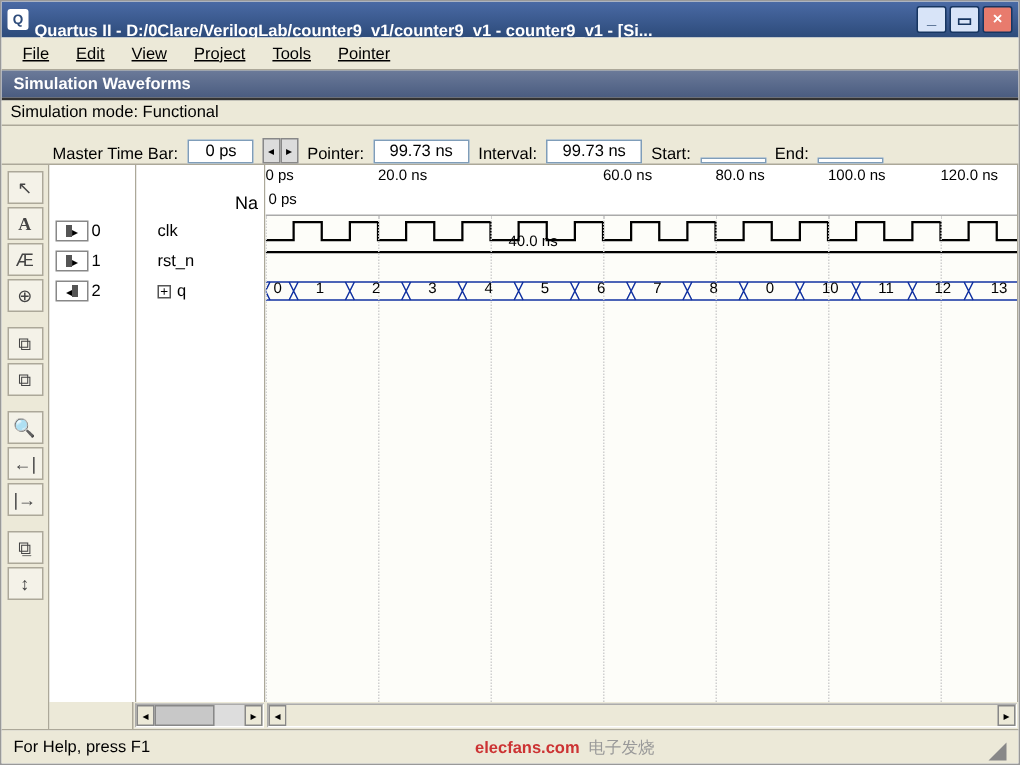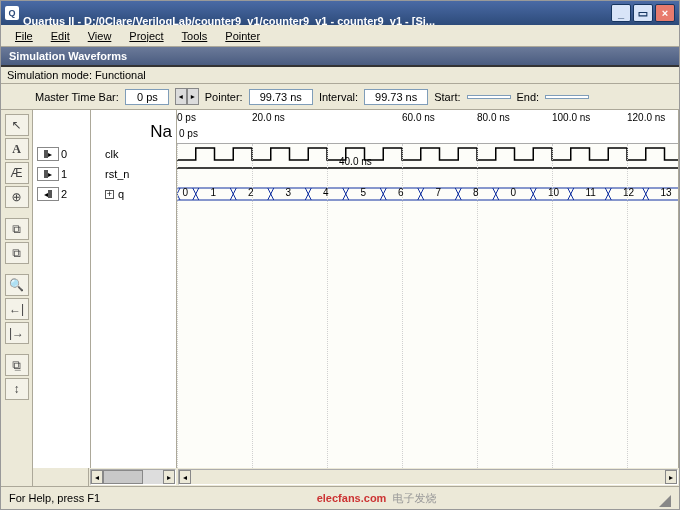--- a/index.html
+++ b/index.html
@@ -9,37 +9,37 @@
   .titlebar .icon { width: 14px; height: 14px; background:#fff; border-radius:2px; margin-right:4px; display:flex;align-items:center;justify-content:center;color:#2d4b7a;font-weight:bold;font-size:9px;}
   .titlebar .title { flex: 1; font-weight: bold; font-size: 11px; white-space: nowrap; overflow: hidden; text-overflow: ellipsis; margin-top: 16px; }
   .titlecontrols { display:flex; gap:2px; }
   .tbtn { width:20px; height:18px; background:#d8e4f8; border:1px solid #163560; display:flex;align-items:center;justify-content:center;color:#163560;font-weight:bold;border-radius:2px;}
   .tbtn.close { background:#e87b6d; color:#fff; }
   .menubar { background:#ece9d8; border-bottom:1px solid #aca899; display:flex; align-items:center; height:22px; padding:0 6px; gap:2px;}
   .menuitem { padding:2px 8px; cursor:default; }
   .menuitem .underline { text-decoration: underline; }
   .panel-header { background: linear-gradient(#6b7a99,#4a5c80); color:#fff; font-weight:bold; padding:3px 8px; border-bottom:2px solid #333; }
   .sim-mode { background:#ece9d8; border-bottom:1px solid #aca899; padding:2px 6px; font-size:11px; color:#000;}
-  .toolbar-row { background:#ece9d8; border-bottom:1px solid #aca899; display:flex; align-items:center; height:26px; gap:6px; padding-left:34px;}
+  .toolbar-row { background:#ece9d8; border-bottom:1px solid #aca899; display:flex; align-items:flex-end; height:26px; gap:6px; padding-left:34px;}
   .toolbar-row .lbl { font-size:11px; }
   .toolbar-row .val { background:#fff; border:1px solid #7f9db9; padding:1px 10px; min-width:44px; text-align:right;}
   .toolbar-row .spin { display:flex; flex-direction:row;}
   .toolbar-row .spinbtn {width:12px;height:17px;background:#dcdcdc;border:1px solid #888;display:flex;align-items:center;justify-content:center;font-size:8px;}
   .content { display:flex; flex:1; min-height:0; border-bottom:1px solid #aca899;}
   .lefttools { width:32px; background:#ece9d8; border-right:1px solid #aca899; display:flex; flex-direction:column; align-items:center; padding-top:4px; gap:2px;}
   .ltbtn {width:24px;height:22px;border:1px solid #aca899;background:#f4f2e8;display:flex;align-items:center;justify-content:center;font-size:12px;color:#444;}
   .ltbtn.sep { border:none; background:none; height:6px; }
   .wave-area { flex:1; display:flex; flex-direction:column; min-width:0;}
   .wave-body { flex:1; display:flex; min-height:0;}
   .sigcol { width:58px; border-right:1px solid #aca899; background:#fff; }
   .sigrow { height:20px; display:flex; align-items:center; padding-left:4px; font-size:11px; }
   .sigicon { width:22px;height:14px;border:1px solid #888;margin-right:2px;display:flex;align-items:center;justify-content:center;font-size:8px;background:#fff;}
   .sigicon .bar{height:8px;width:4px;background:#555;}
   .namcol { width:86px; border-right:1px solid #aca899; background:#fff; }
-  .namhead { height:34px; display:flex; align-items:flex-end; justify-content:flex-end; padding:2px 4px; font-size:17px;}
+  .namhead { height:34px; display:flex; align-items:flex-end; justify-content:flex-end; padding:2px 4px; font-size:12px;}
   .namrow { height:20px; display:flex; align-items:center; padding-left:14px; font-size:11px;}
   .namrow .expand { width:9px;height:9px;border:1px solid #555; margin-right:4px; display:flex;align-items:center;justify-content:center;font-size:9px;line-height:9px;}
   .plot { flex:1; background:#fdfdf9; position:relative; overflow:hidden; border-right:1px solid #aca899;}
   .ruler { position:absolute; top:0; left:0; right:0; height:34px; background:#fff; border-bottom:1px solid #aaa;}
   .tick { position:absolute; top:2px; font-size:10px; color:#000;}
   .subruler-text{ position:absolute; top:18px; left:2px; font-size:10px; }
   .gridline { position:absolute; top:34px; bottom:0; width:0; border-left:1px dotted #d0d0d0;}
   .signalrow { position:absolute; left:0; right:0; height:20px;}
   .buslabel{ position:absolute; top:3px; font-size:10px; color:#000; z-index:2;}
   .hscroll-row { height:18px; background:#ece9d8; display:flex;}

